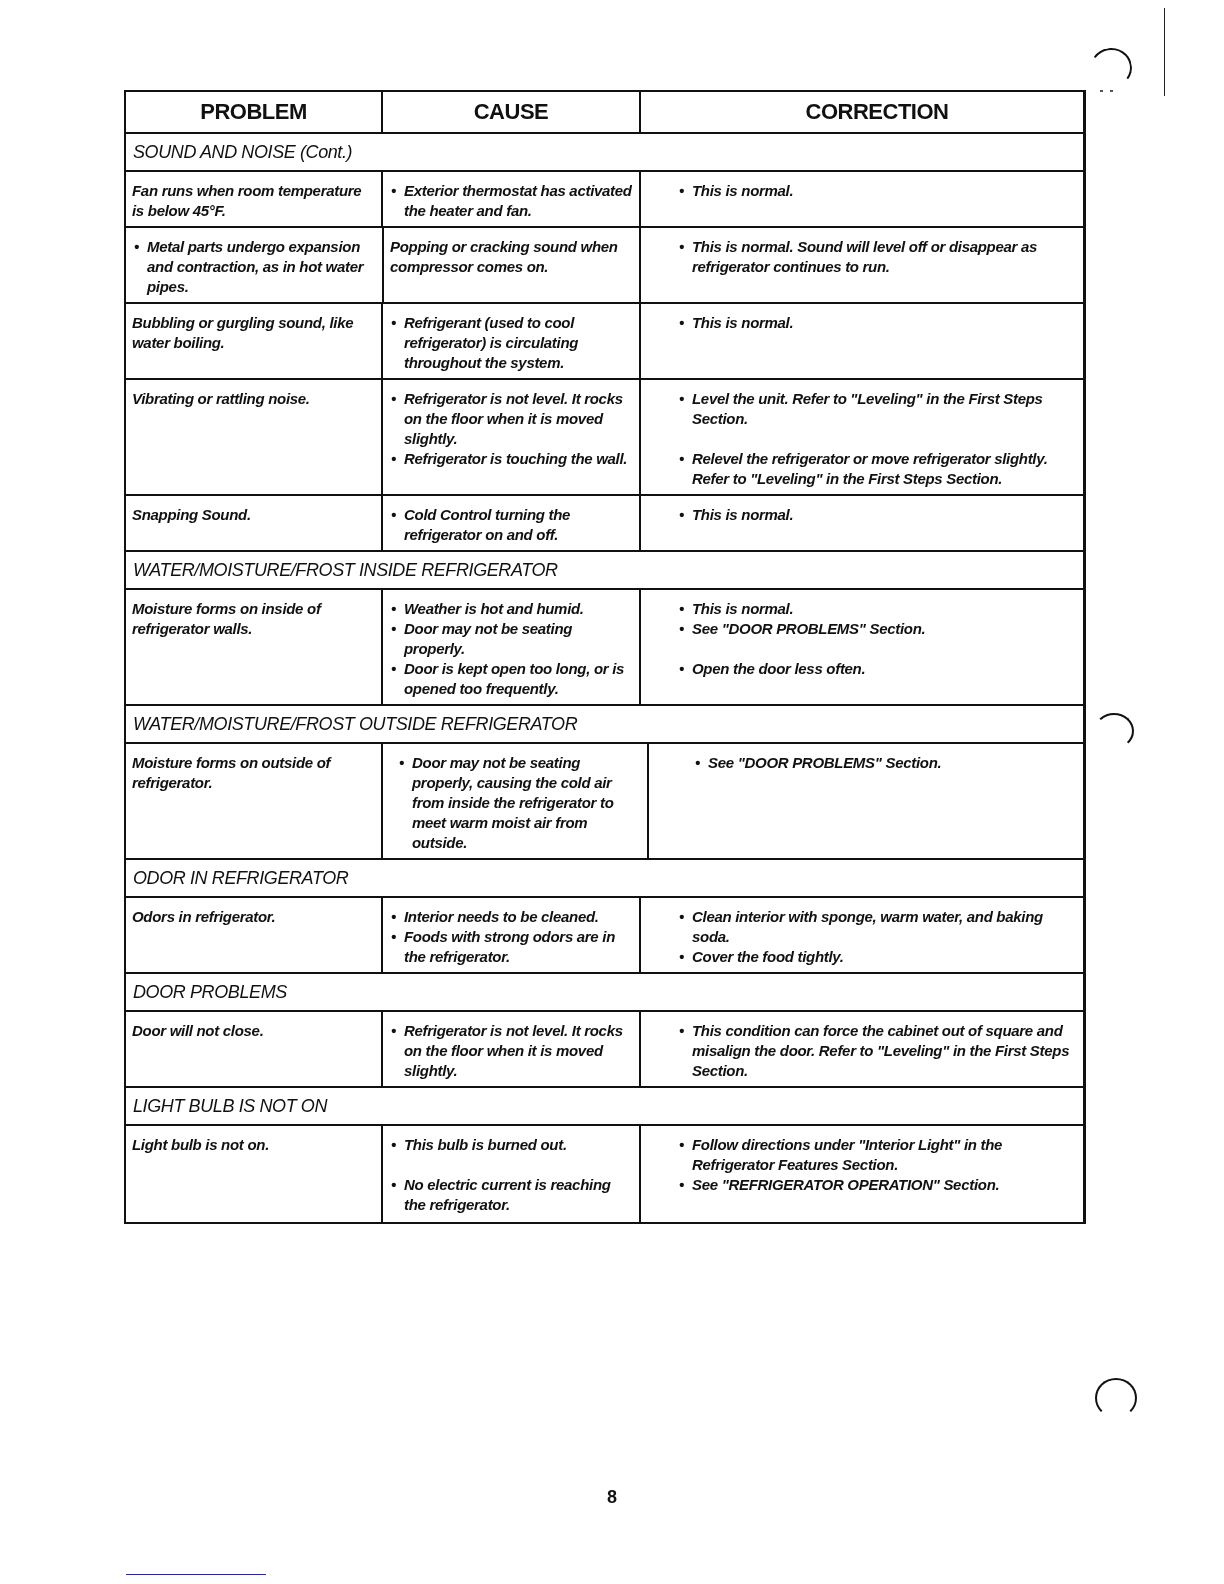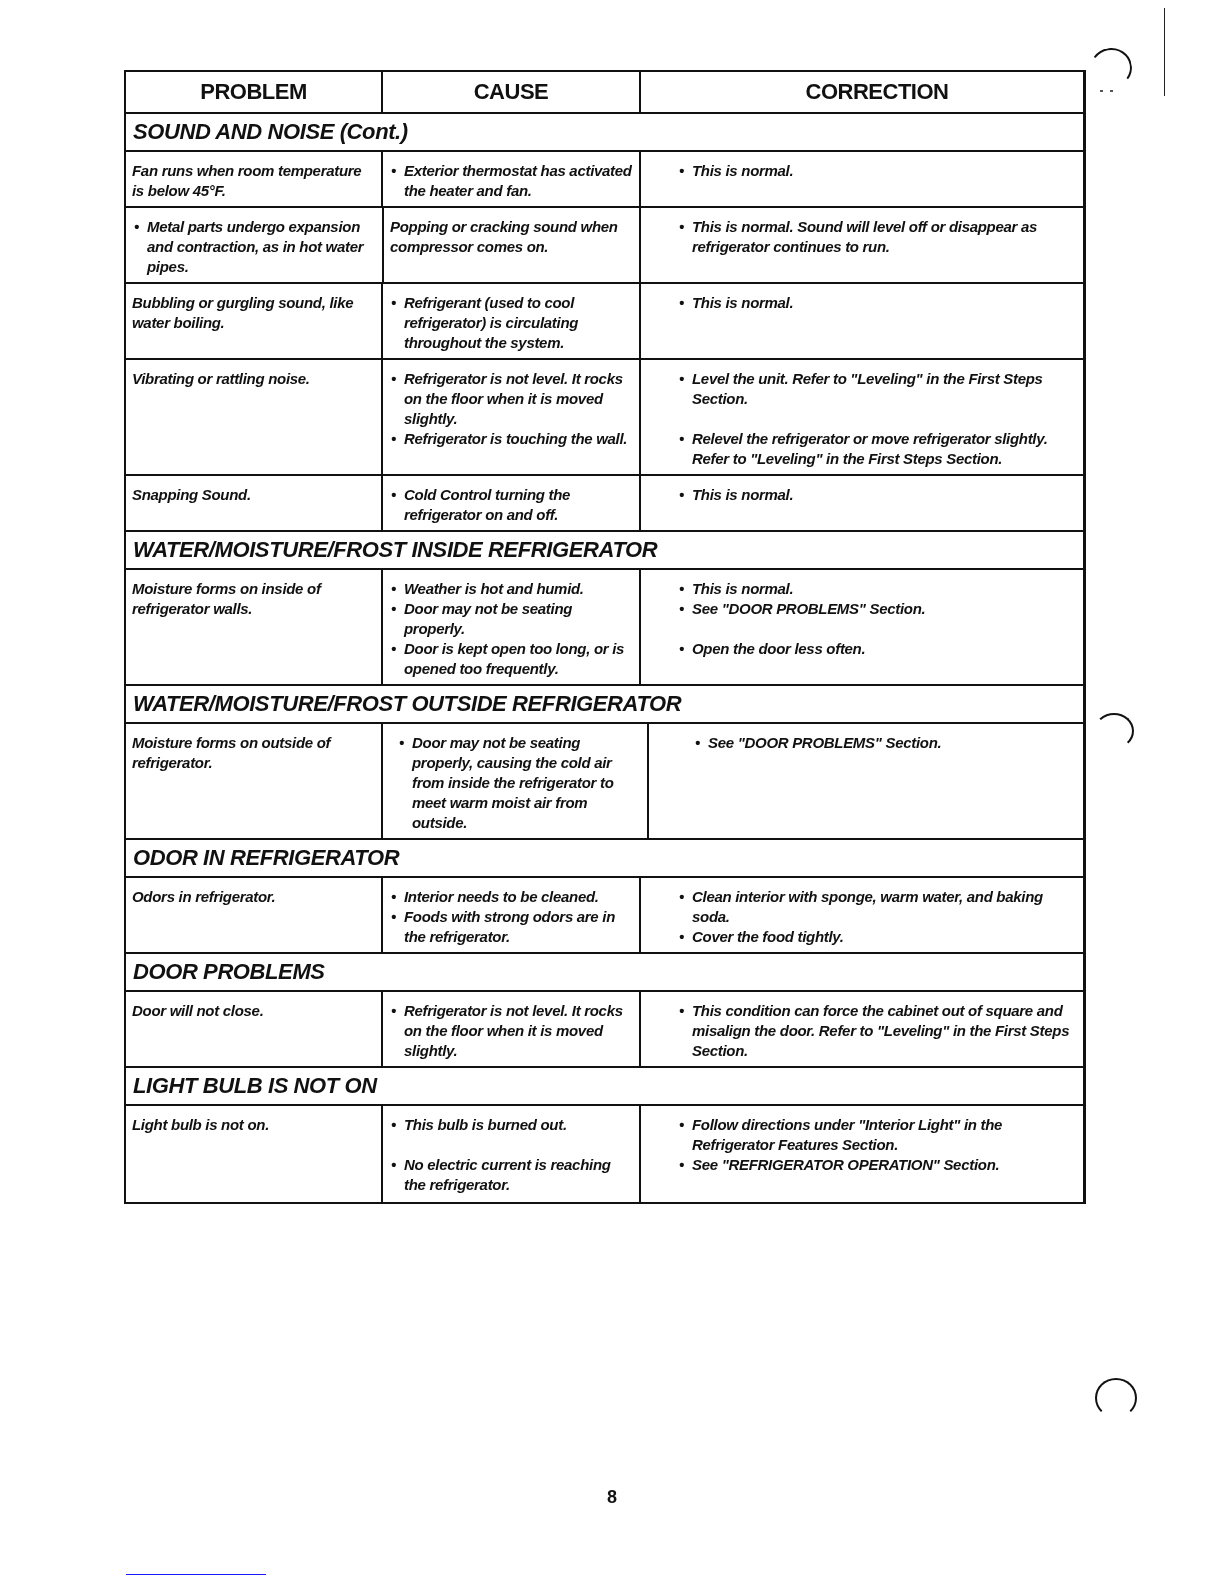--- a/index.html
+++ b/index.html
@@ -1,35 +1,35 @@
 <!DOCTYPE html>
 <html><head>
 <meta charset="utf-8">
 <style>
   * { box-sizing: border-box; margin: 0; padding: 0; }
   html, body { width: 1224px; height: 1584px; background: #ffffff; }
   body { position: relative; font-family: "Liberation Sans", sans-serif; color: #111; overflow: hidden; }
 
   .page-table {
-    position: absolute; left: 124px; top: 70px; width: 962px;
+    position: absolute; left: 124px; top: 90px; width: 962px;
     border: 2px solid #111; border-right-width: 3px;
   }
   .hdr-row { display: flex; height: 42px; border-bottom: 2px solid #111; }
   .hdr-cell {
     display: flex; align-items: center; justify-content: center;
     font-weight: bold; font-size: 22px; letter-spacing: -0.5px;
   }
   .col-p { width: 257px; border-right: 2px solid #111; }
   .col-c { width: 258px; border-right: 2px solid #111; }
   .col-r { flex: 1; margin-left: 30px; }
 
   .section-bar {
     height: 38px; border-bottom: 2px solid #111;
     display: flex; align-items: center; padding-left: 7px;
-    font-weight: bold; font-style: italic; font-size: 22px; letter-spacing: -0.4px;
+    font-weight: normal; font-style: italic; font-size: 18px; letter-spacing: -0.4px;
   }
 
   .row { display: flex; border-bottom: 2px solid #111; }
   .row:last-child { border-bottom: none; }
   .cell { padding: 9px 6px 6px 6px; font-size: 15px; line-height: 20px; letter-spacing: -0.3px; font-style: italic; }
   .cell.col-p { font-weight: bold; }
   .cell.col-c, .cell.col-r { font-weight: bold; }
   .bullets { list-style: none; }
   .bullets li { position: relative; padding-left: 15px; }
   .bullets li::before { content: "•"; position: absolute; left: 2px; top: 0; }

